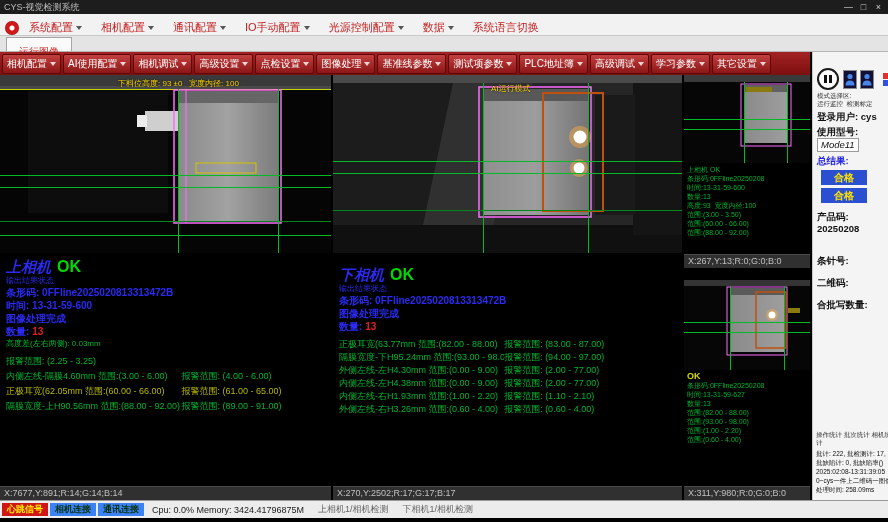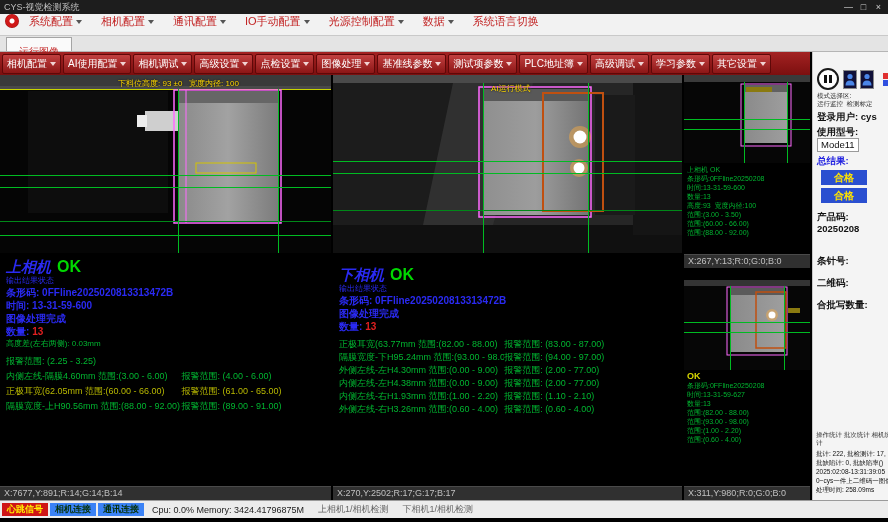--- a/index.html
+++ b/index.html
@@ -7,21 +7,21 @@
 body { font-family:"Liberation Sans","DejaVu Sans",sans-serif; }
 .app { position:relative; width:888px; height:522px; background:#000; overflow:hidden; }
 
 
 .titlebar { position:absolute; left:0; top:0; width:888px; height:14px; background:#1d1d1d; color:#bdbdbd; font-size:9px; line-height:14px; }
 .titlebar .t { margin-left:4px; }
 .win-controls { position:absolute; right:2px; top:0; height:14px; display:flex; }
 .win-controls span { width:15px; text-align:center; font-size:9px; line-height:14px; color:#cfcfcf; }
 
 
-.menubar { position:absolute; left:0; top:14px; width:888px; height:22px; background:#f2f2f2; border-bottom:1px solid #c9c9c9; display:flex; align-items:flex-start; }
+.menubar { position:absolute; left:0; top:14px; width:888px; height:22px; background:#f2f2f2; border-bottom:1px solid #c9c9c9; display:flex; align-items:flex-end; }
 .logo { width:14px; height:14px; border-radius:50%; background:radial-gradient(circle at 50% 50%, #ffffff 0 2px, #d01818 3px 6px, #8e0d0d 7px); margin:0 10px 0 5px; flex:none; }
 .menu-item { color:#c22222; font-size:11px; margin-right:19px; white-space:nowrap; display:inline-flex; align-items:center; }
 .tri { display:inline-block; width:0; height:0; border-left:3px solid transparent; border-right:3px solid transparent; border-top:4px solid #555; margin-left:3px; }
 .tb-btn .tri { border-top-color:#f2d4d4; }
 
 
 .tabrow { position:absolute; left:0; top:36px; width:888px; height:16px; background:#e4e4e4; border-bottom:1px solid #b5b5b5; }
 .tab { display:inline-block; margin-left:6px; margin-top:1px; padding:7px 12px 0 12px; background:#fafafa; border:1px solid #a5a5a5; border-bottom:none; color:#c22222; font-size:10px; height:14px; }
 
 
@@ -71,21 +71,21 @@
 .pause-btn::before, .pause-btn::after { content:""; position:absolute; top:5px; width:3px; height:8px; background:#111; }
 .pause-btn::before { left:5px; } .pause-btn::after { left:10px; }
 .thumb { width:14px; height:19px; background:#101038; border:1px solid #8a8a8a; margin-right:3px; display:flex; align-items:center; justify-content:center; flex:none; }
 .grid-icon { width:10px; height:13px; margin-left:auto; display:grid; grid-template-columns:1fr 1fr; grid-template-rows:1fr 1fr; gap:1px; }
 .grid-icon span { display:block; }
 .gi1{background:#e03030;} .gi2{background:#30a030;} .gi3{background:#3050e0;} .gi4{background:#e0d020;}
 .mode-text { font-size:6.5px; color:#333; margin:2px 2px 3px 4px; line-height:8px; white-space:pre; }
 .field { margin:3px 3px 0 4px; font-size:9.5px; font-weight:bold; line-height:12px; }
 .field .lab { white-space:nowrap; }
 .result-lab { color:#2222e0; }
-.model-box { display:inline-block; border:1px solid #9a9a9a; background:#fff; padding:0 3px; font-weight:normal; }
+.model-box { display:inline-block; border:1px solid #9a9a9a; background:#fff; padding:0 3px; font-weight:normal;font-style:italic; }
 .badge { width:46px; height:15px; background:#2a4fd0; color:#ffe400; font-weight:bold; font-size:10px; text-align:center; line-height:15px; margin:3px 0 0 8px; }
 .stats { position:absolute; left:3px; right:2px; bottom:6px; }
 .stats-h { font-size:6.5px; color:#333; margin-bottom:2px; line-height:8px; }
 .stats-line { font-size:6.5px; color:#111; line-height:9px; }
 
 
 .statusbar { position:absolute; left:0; top:500px; width:888px; height:18px; background:#ececec; border-top:1px solid #9a9a9a; display:flex; align-items:center; font-size:9px; }
 .chip { height:13px; line-height:13px; padding:0 5px; font-weight:bold; margin-left:2px; white-space:nowrap; }
 .chip.hb { background:#cf1515; color:#ffee00; }
 .chip.okc { background:#3b82f6; color:#06320a; }

